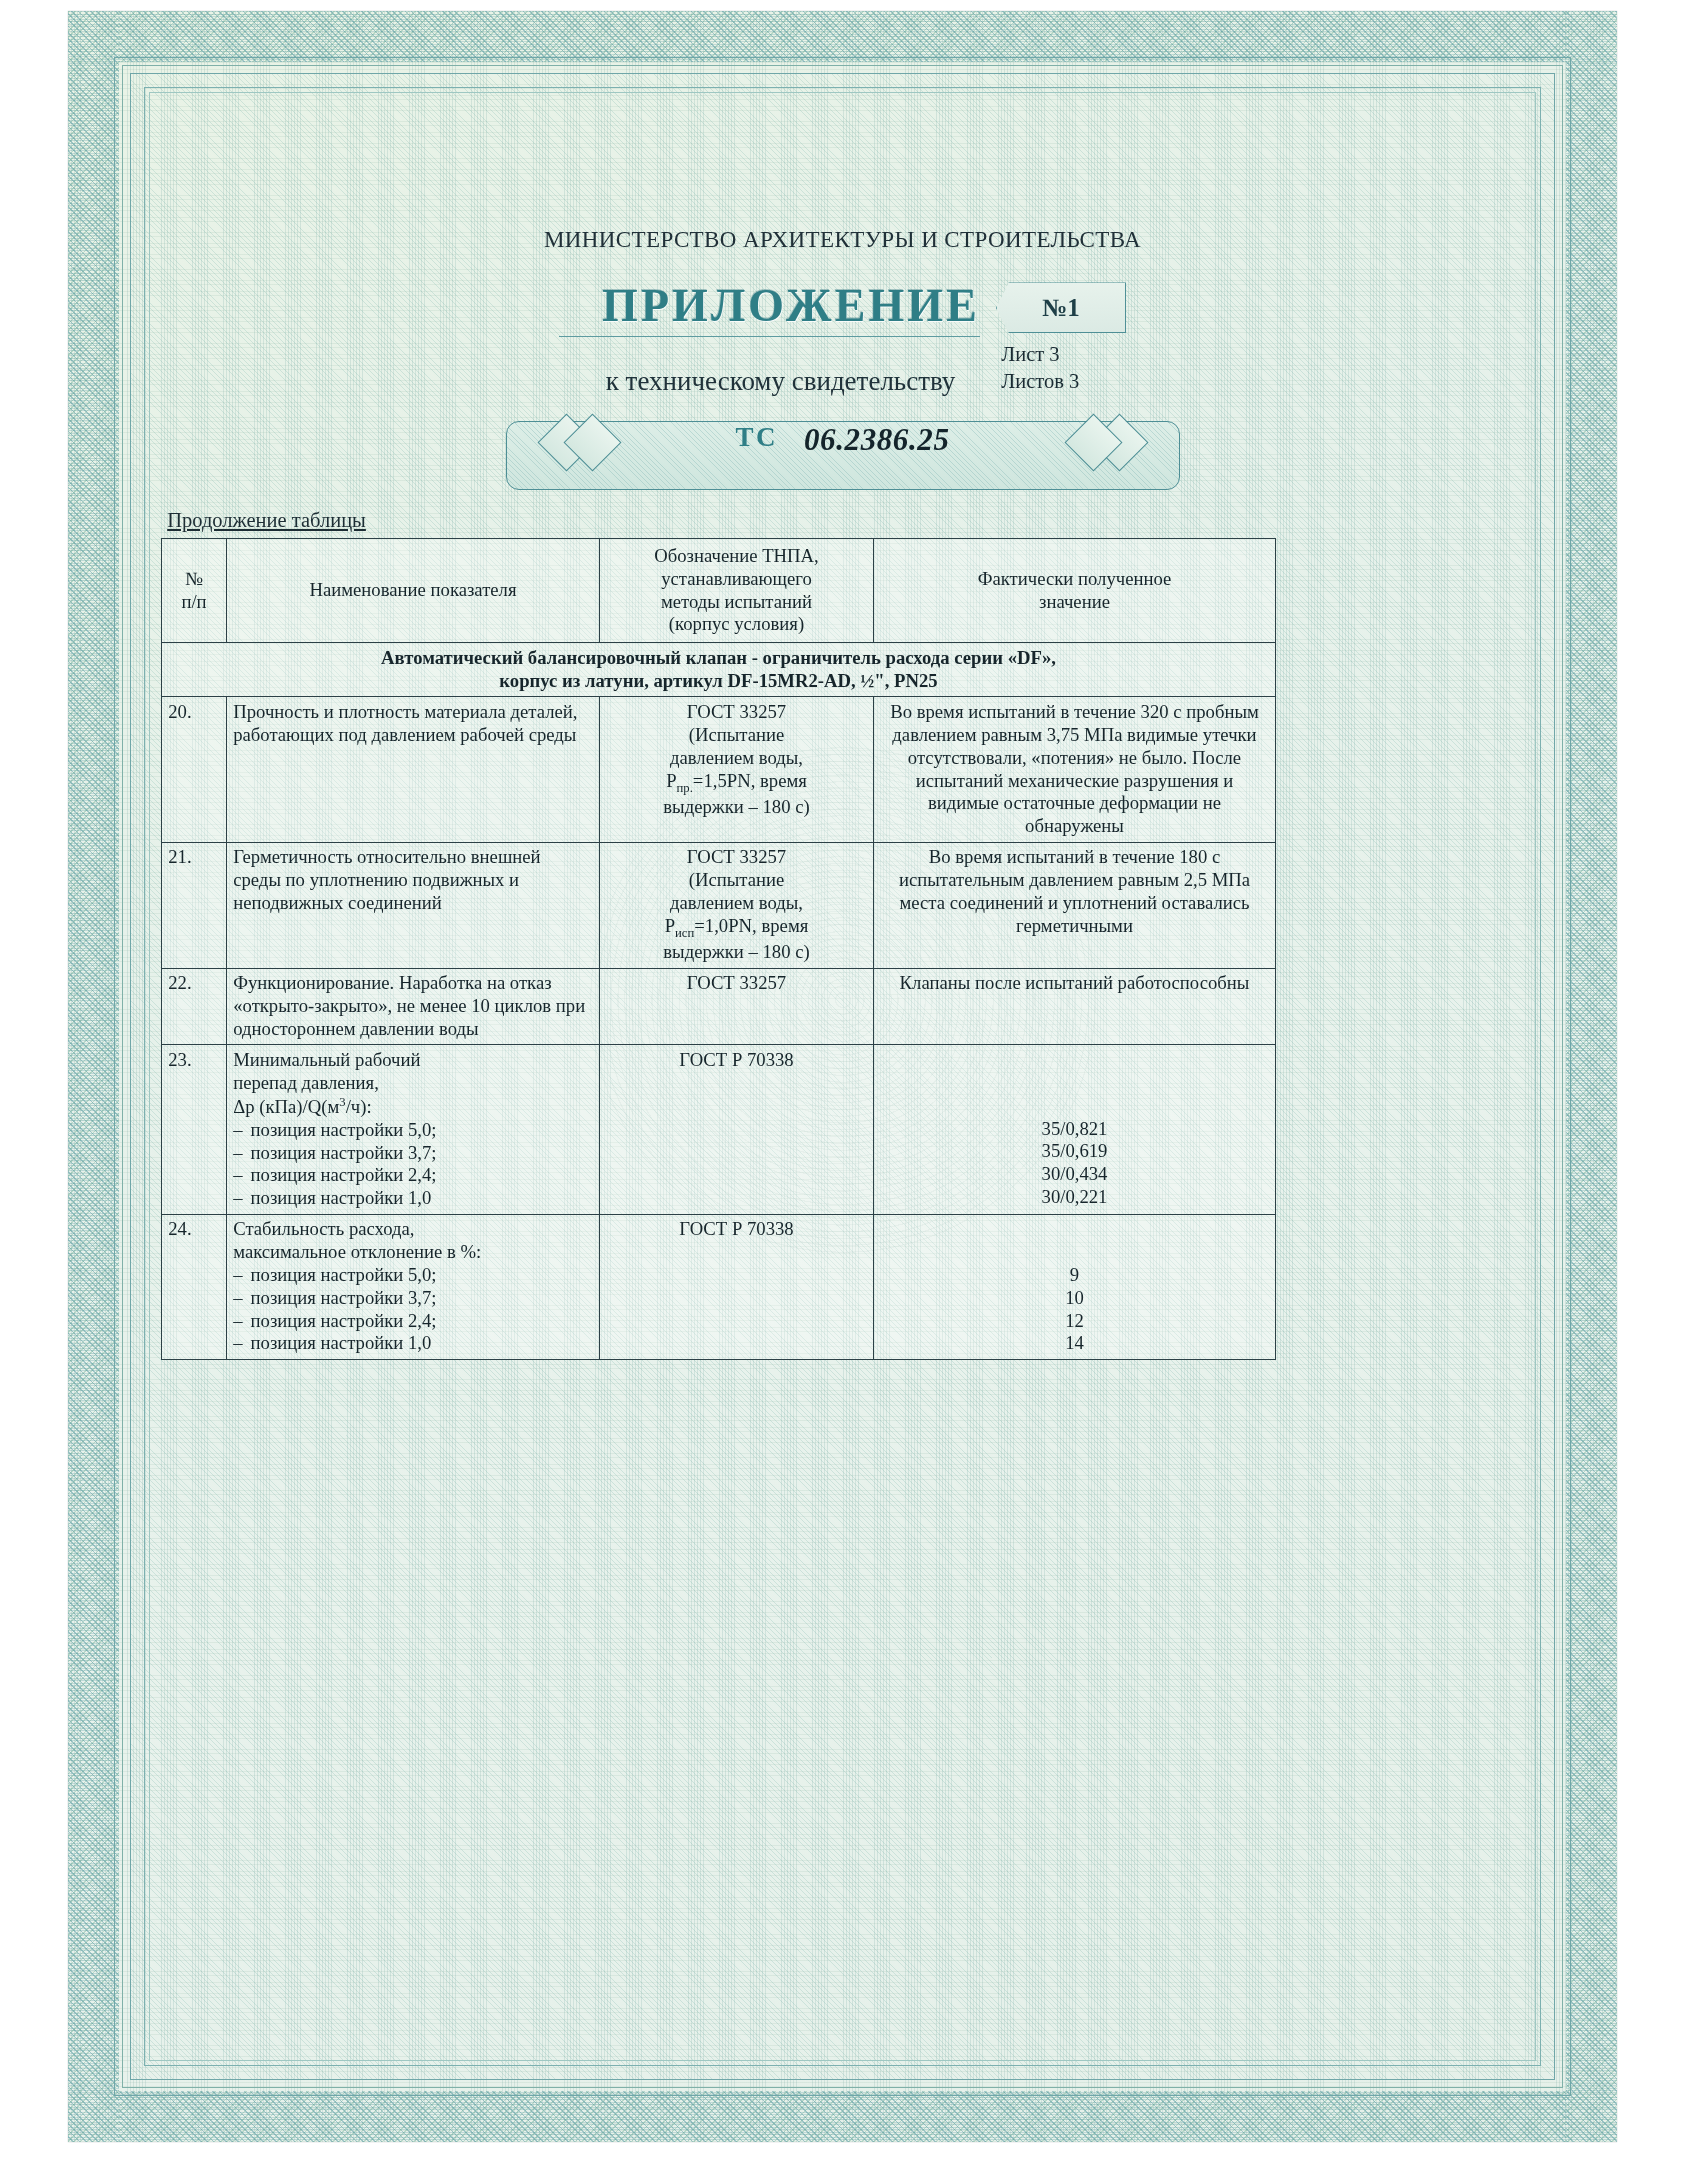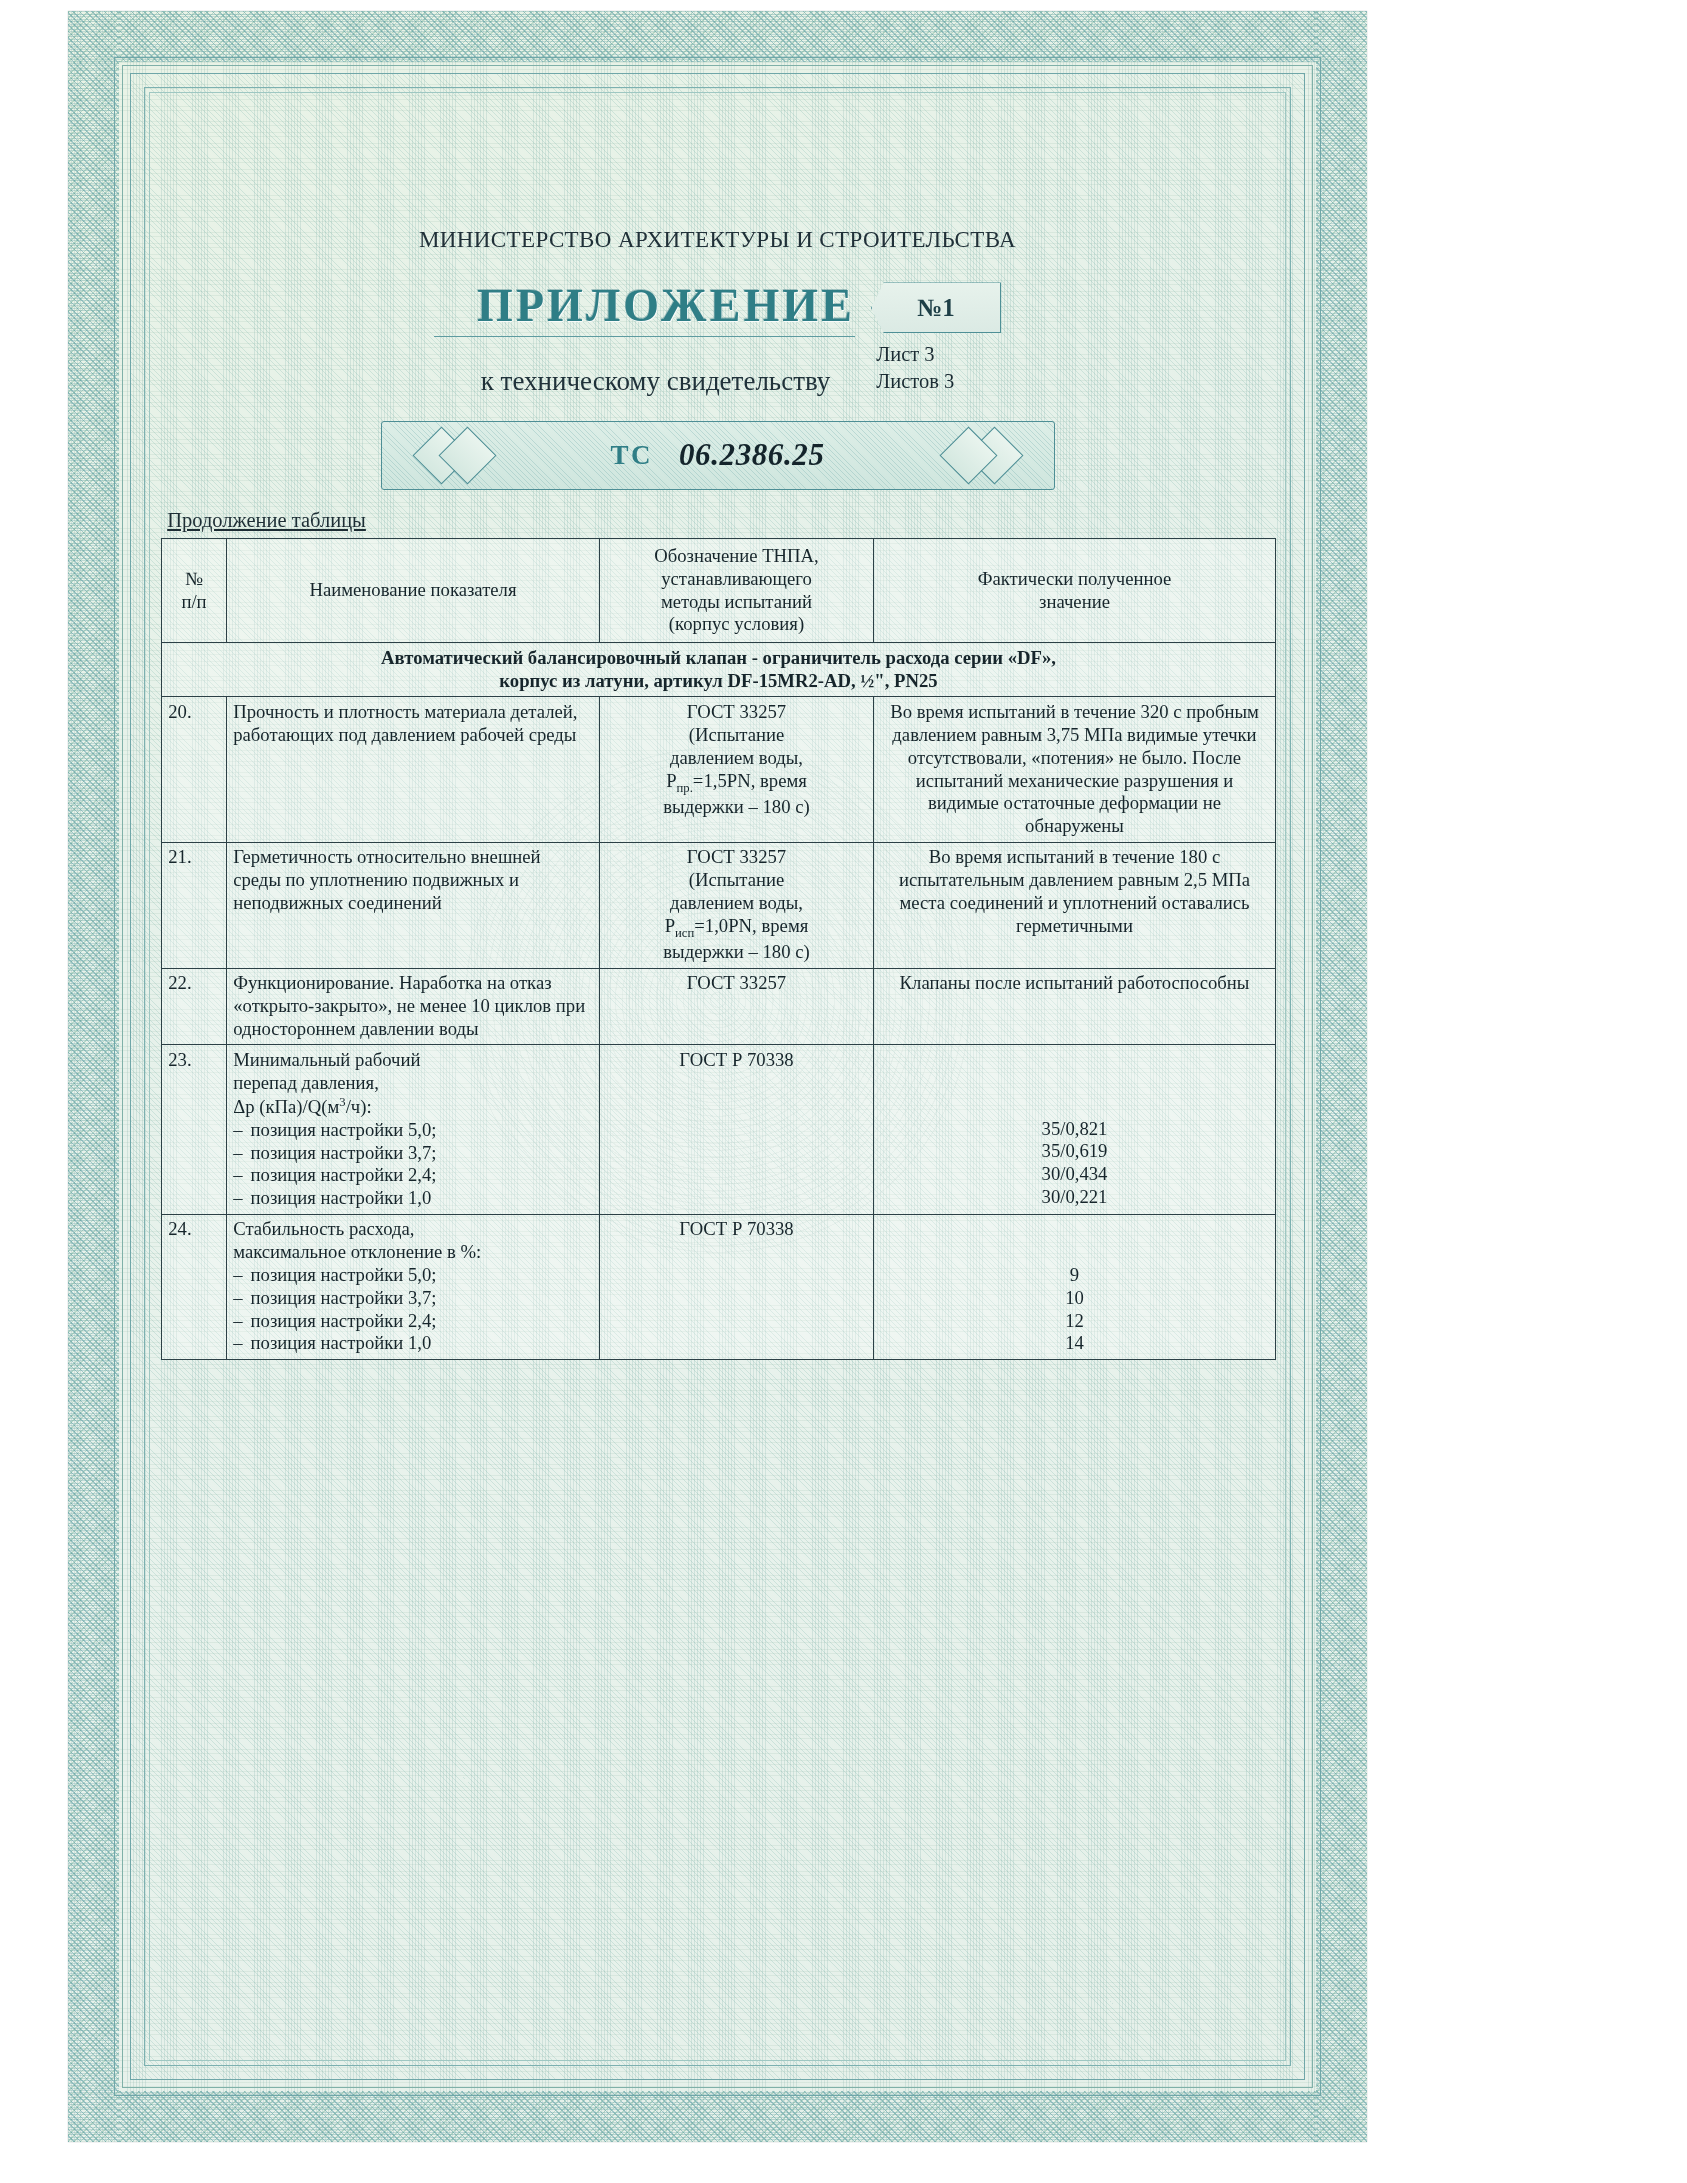--- a/index.html
+++ b/index.html
@@ -14,21 +14,21 @@
     color: #1a2b33;
     position: relative;
     overflow: hidden;
   }
 
   
   .sheet {
     position: absolute;
     left: 68px;
     top: 11.2px;
-    width: 1299px;
+    width: 1549px;
     height: 2131px;
     background:
       repeating-linear-gradient(90deg,
         rgba(120,170,165,0.22) 0px,
         rgba(120,170,165,0.22) 0.6px,
         rgba(255,255,255,0) 0.6px,
         rgba(255,255,255,0) 3.1px),
       repeating-linear-gradient(0deg,
         rgba(140,180,160,0.16) 0px,
         rgba(140,180,160,0.16) 0.6px,
@@ -192,24 +192,23 @@
     padding-left: 9px;
   }
 
   
   .tc-plate {
     margin: 23.6px auto 0 auto;
     width: 672px;
     height: 67px;
     position: relative;
     display: flex;
-    align-items: center;
     justify-content: center;
     border: 1.2px solid #4d8e95;
-    border-radius: 3px;
+    border-radius: 13px;
     background:
       repeating-linear-gradient(45deg,
         rgba(110,170,170,0.30) 0px,
         rgba(110,170,170,0.30) 0.6px,
         rgba(255,255,255,0) 0.6px,
         rgba(255,255,255,0) 3.7px),
       linear-gradient(180deg,#ddeee7,#cfe6de);
   }
   .tc-plate .diamond {
     position: absolute;

